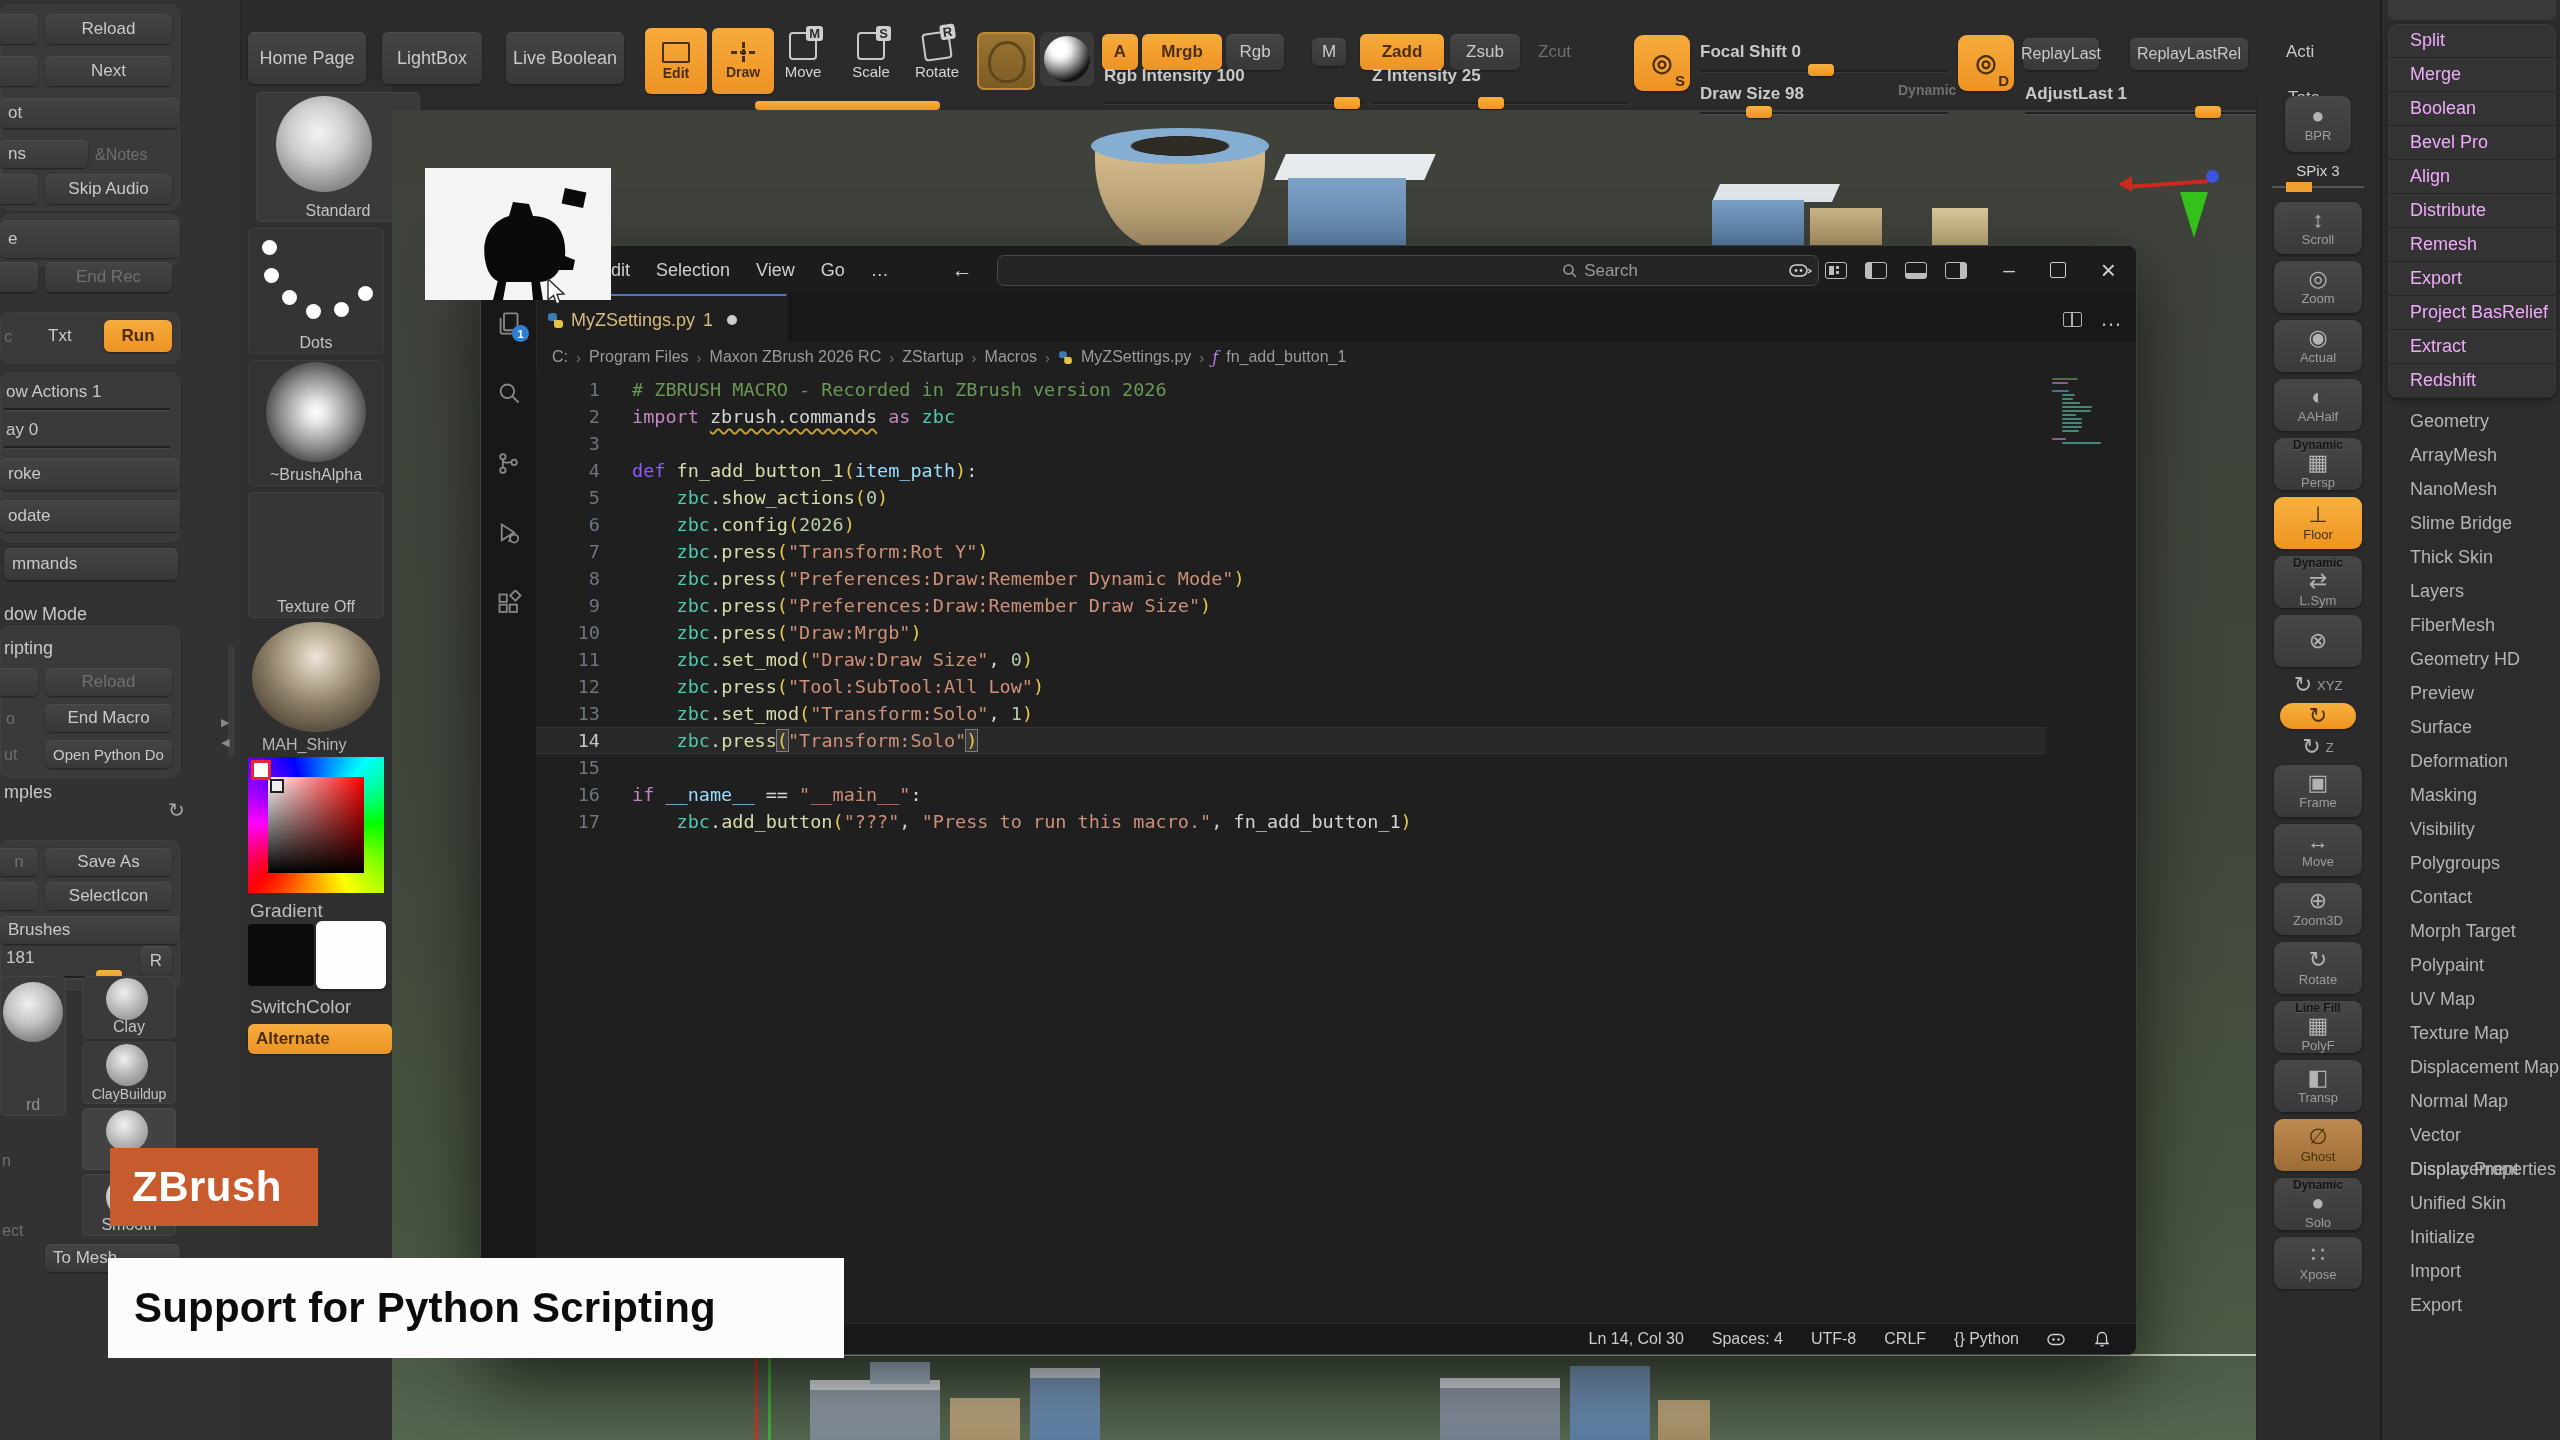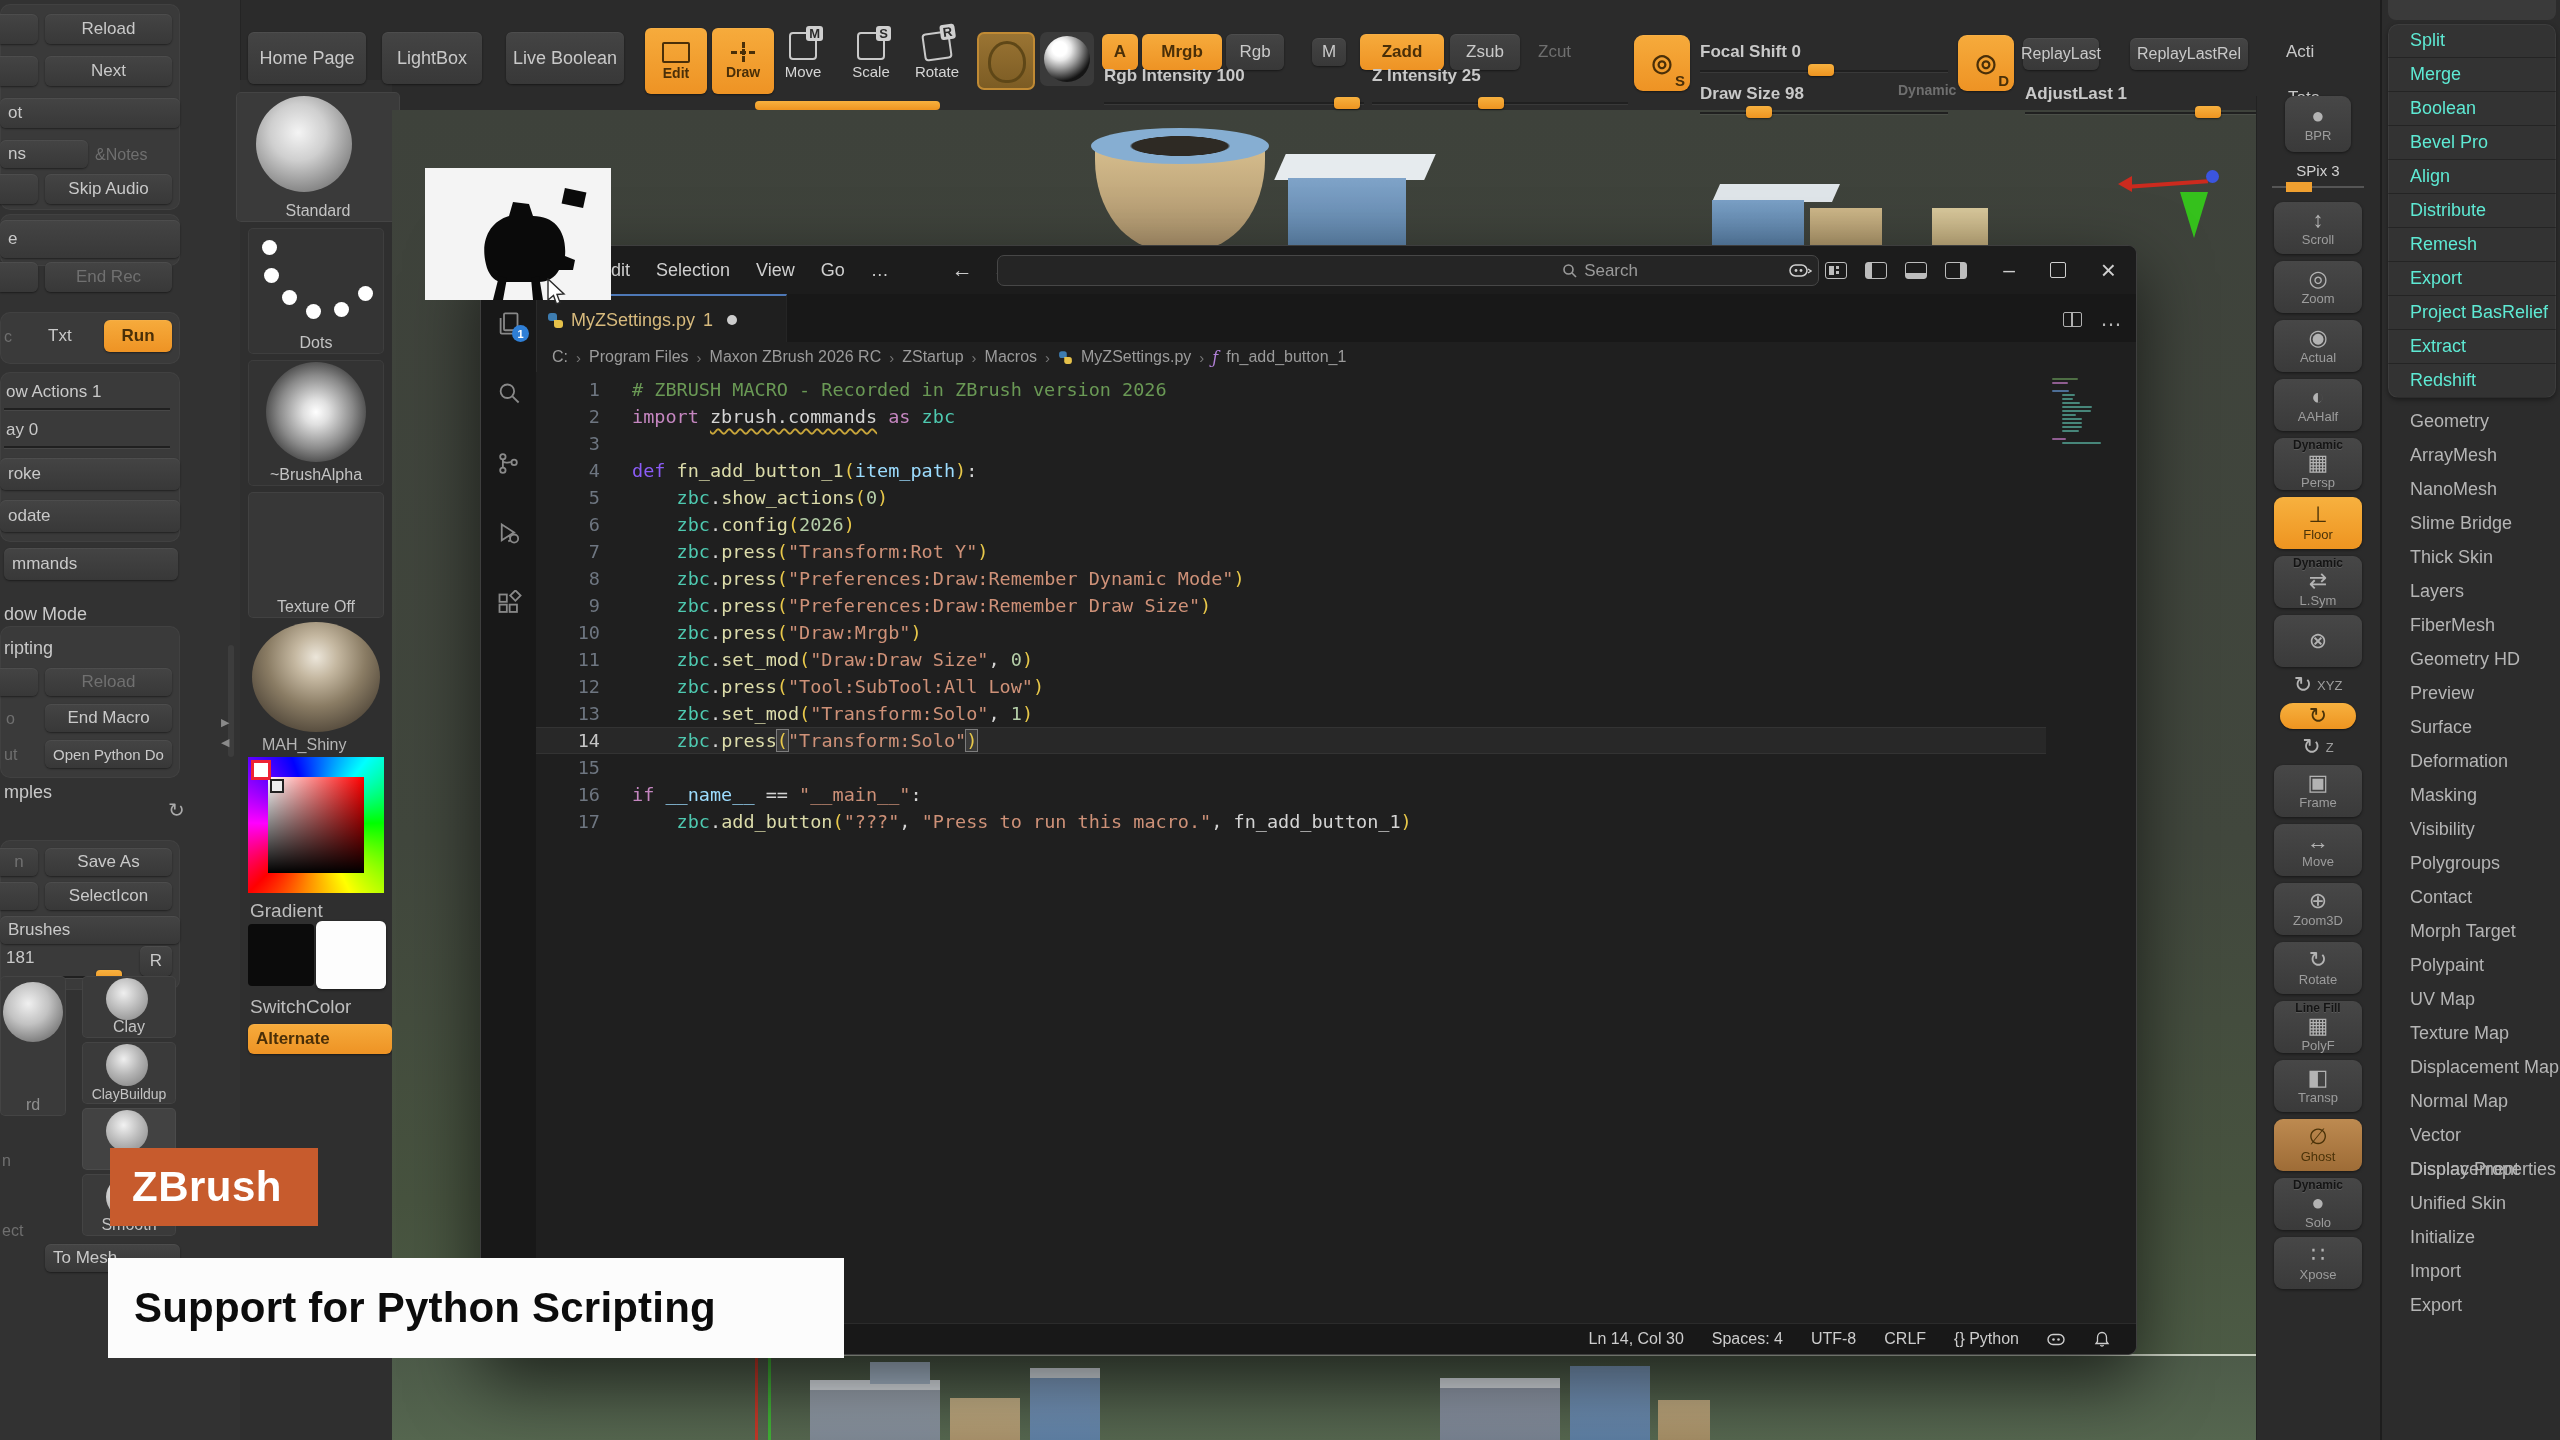--- a/index.html
+++ b/index.html
@@ -46,21 +46,21 @@
   .ric:empty,.rlabel:empty,.rover:empty{display:none;}
   .rsi.slider{background:none;box-shadow:none;min-height:36px;}
   .rsi.slider .rlabel{color:#d2d2d2;font-size:15px;}
   .rsi.slider::after{content:"";width:92px;height:12px;margin-top:2px;
      background:linear-gradient(#f0a030,#f0a030) no-repeat 14px 1px/26px 10px,
                 linear-gradient(#555,#555) no-repeat 0 5px/92px 2px;}
   
   #rpanel{position:absolute;left:2380px;top:0;width:180px;height:1440px;background:#2c2c2c;border-left:2px solid #1d1d1d;}
   .rp-group1{position:absolute;left:6px;top:24px;width:168px;background:#333;border-radius:10px;
              box-shadow:inset 0 0 0 1px rgba(255,255,255,.05),0 2px 5px rgba(0,0,0,.4);overflow:hidden;}
-  .rp-row1{height:33px;line-height:33px;padding-left:22px;color:#5eead4;font-size:18px;border-bottom:1px solid rgba(0,0,0,.28);}
+  .rp-row1{height:33px;line-height:33px;padding-left:22px;color:#f0abfc;font-size:18px;border-bottom:1px solid rgba(0,0,0,.28);}
   .rp-group2{position:absolute;left:0;top:404px;width:180px;}
   .rp-row2{height:34px;line-height:34px;padding-left:28px;color:#b5b5b5;font-size:18px;}
   
   #vswin{position:absolute;left:480px;top:245px;width:1655px;height:1108px;background:#1f1f1f;border:1px solid #3e3e3e;
          border-radius:9px;overflow:hidden;box-shadow:0 26px 70px rgba(0,0,0,.6);}
   #titlebar{position:absolute;left:0;top:0;right:0;height:48px;background:#1c1c1c;display:flex;align-items:center;}
   .menu-item{color:#cfcfcf;font-size:18px;padding:6px 13px;border-radius:6px;}
   .menu-item.hover{background:#424242;}
   .navarrow{font-size:21px;color:#c9c9c9;padding:0 10px;}
   #searchbox{position:absolute;left:516px;top:9px;width:640px;height:29px;background:#252525;border:1px solid #474747;
@@ -196,21 +196,21 @@
   </div>
   <div class="zbtn left" style="left:45px;top:1244px;width:127px;height:28px">To Mesh</div>
   <div class="dimtext" style="left:2px;top:1152px">n</div>
   <div class="dimtext" style="left:2px;top:1222px">ect</div>
 
   <div class="abs" style="left:228px;top:645px;width:6px;height:112px;background:#3d3d3d;border-radius:3px"></div>
   <div class="abs" style="left:221px;top:716px;color:#8a8a8a;font-size:11px">▶</div>
   <div class="abs" style="left:221px;top:736px;color:#8a8a8a;font-size:11px">◀</div>
 
   <div class="strip-bg"></div>
-  <div class="thumb" style="left:236px;top:92px;width:164px;height:130px">
+  <div class="thumb" style="left:256px;top:92px;width:164px;height:130px">
     <div class="sphere" style="left:20px;top:4px;width:96px;height:96px;background:radial-gradient(circle at 44% 38%,#f4f4f4,#cfcfcf 35%,#8e8e8e 70%,#5c5c5c)"></div>
     <span class="tl">Standard</span>
   </div>
   <div class="thumb" style="left:248px;top:228px;width:136px;height:126px;background:#343434">
     <div class="sphere" style="left:14px;top:12px;width:15px;height:15px;background:#fff"></div>
     <div class="sphere" style="left:16px;top:40px;width:15px;height:15px;background:#fff"></div>
     <div class="sphere" style="left:34px;top:62px;width:15px;height:15px;background:#fff"></div>
     <div class="sphere" style="left:58px;top:76px;width:15px;height:15px;background:#fff"></div>
     <div class="sphere" style="left:86px;top:74px;width:15px;height:15px;background:#fff"></div>
     <div class="sphere" style="left:110px;top:58px;width:15px;height:15px;background:#fff"></div>

